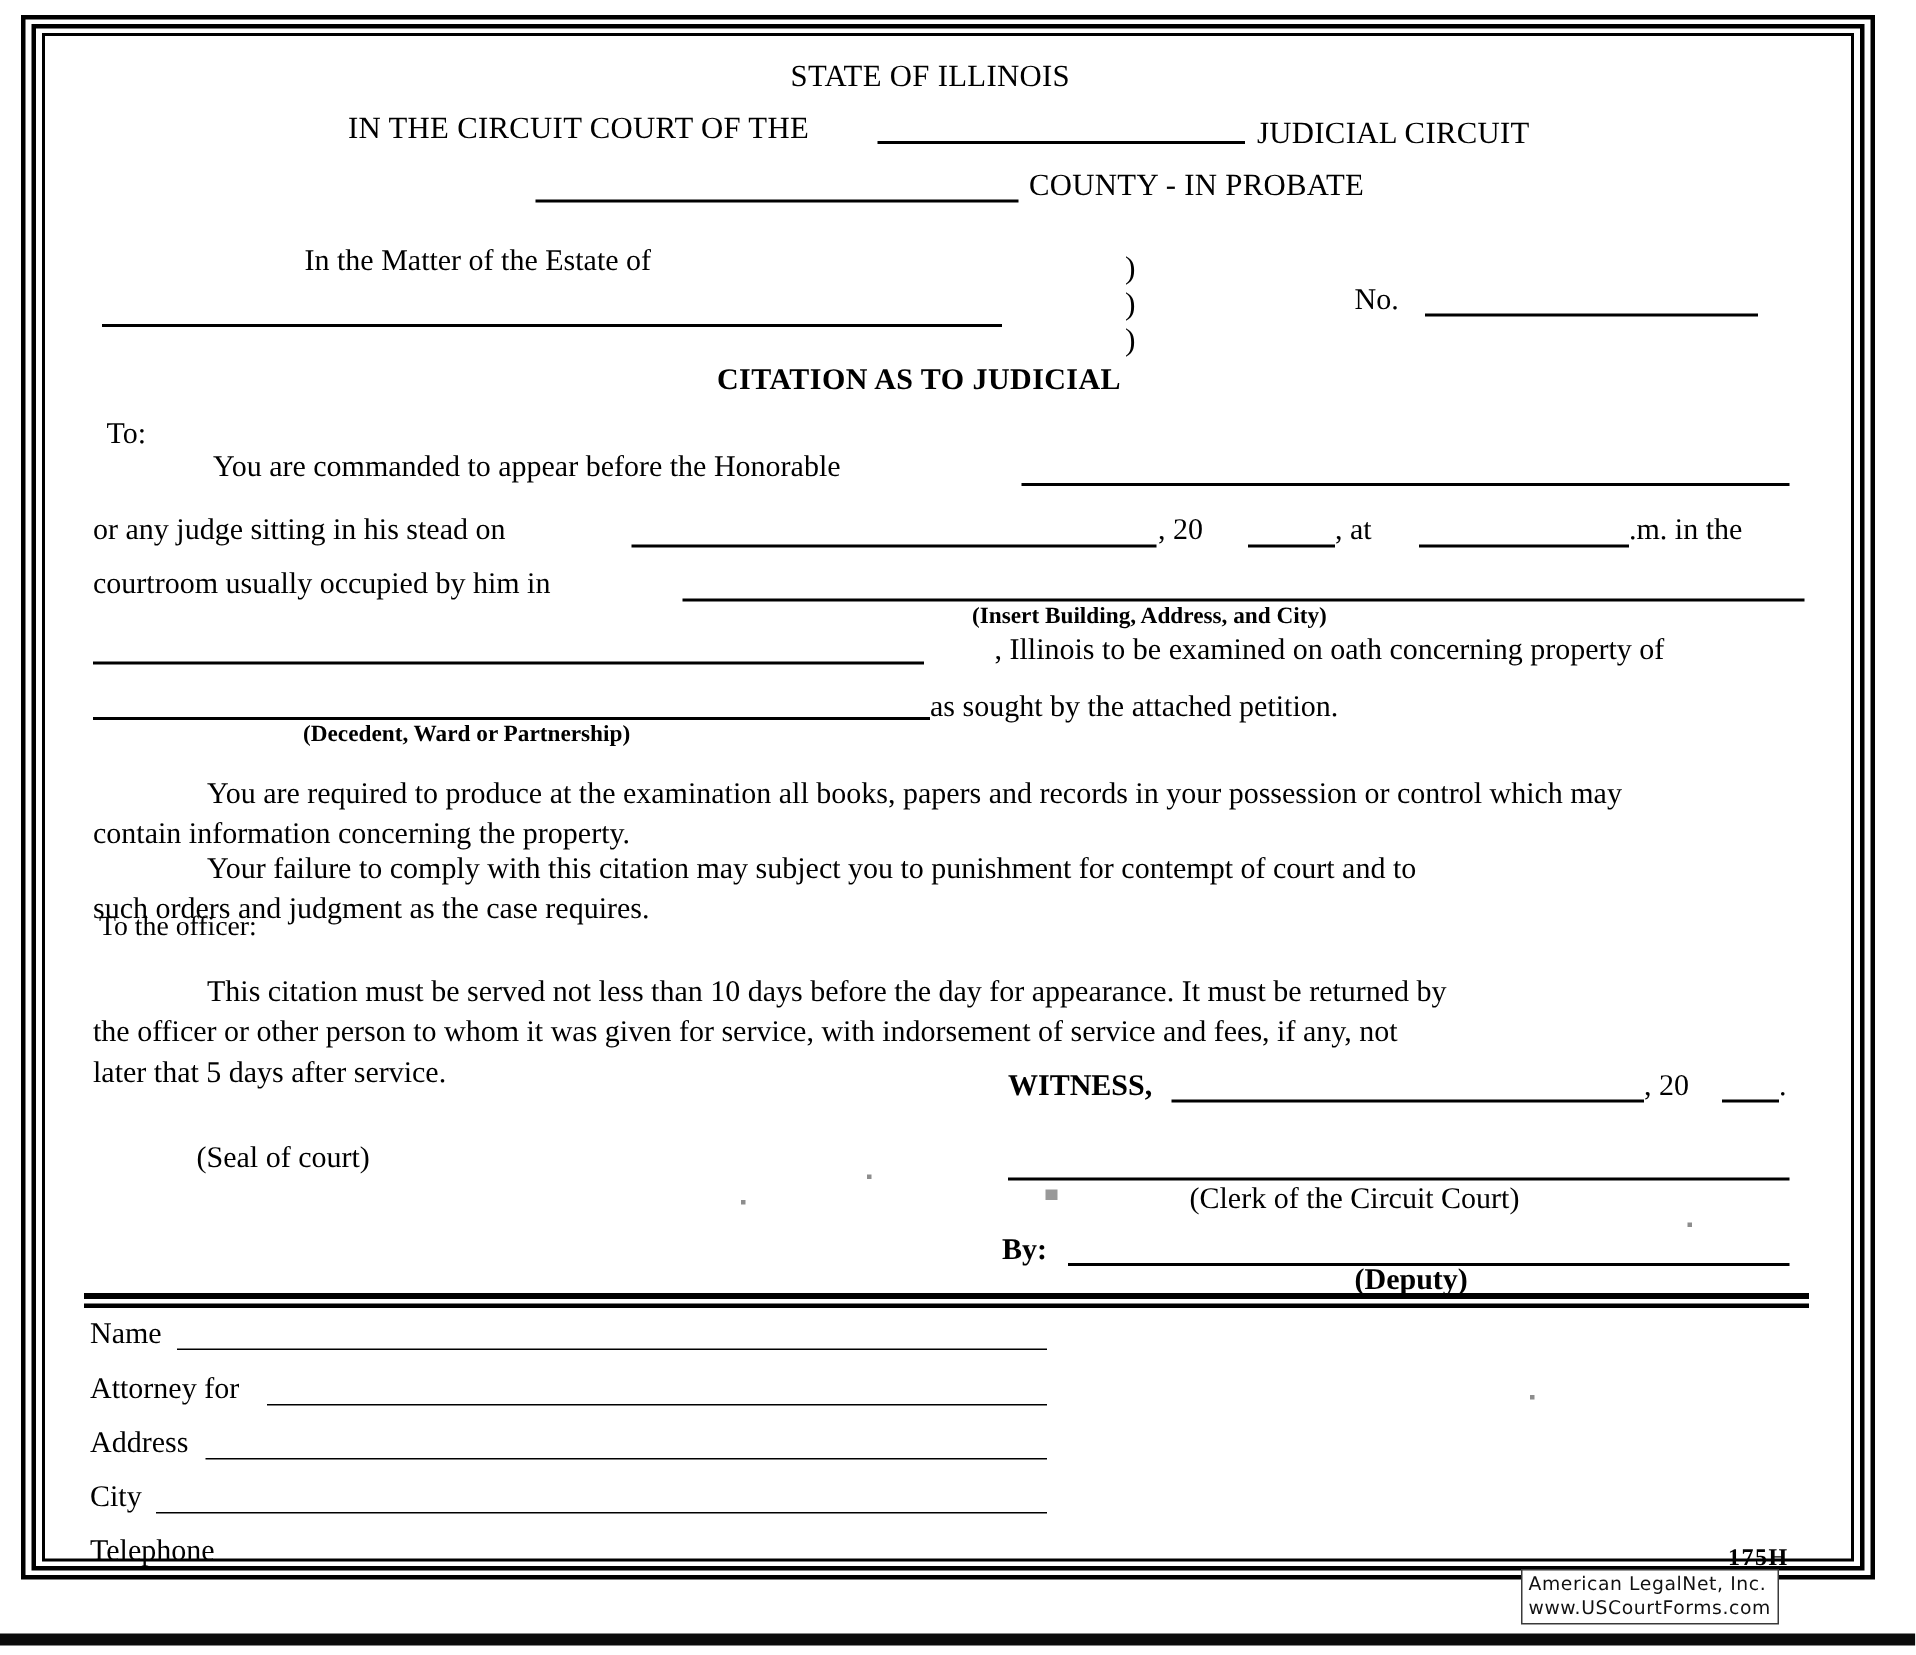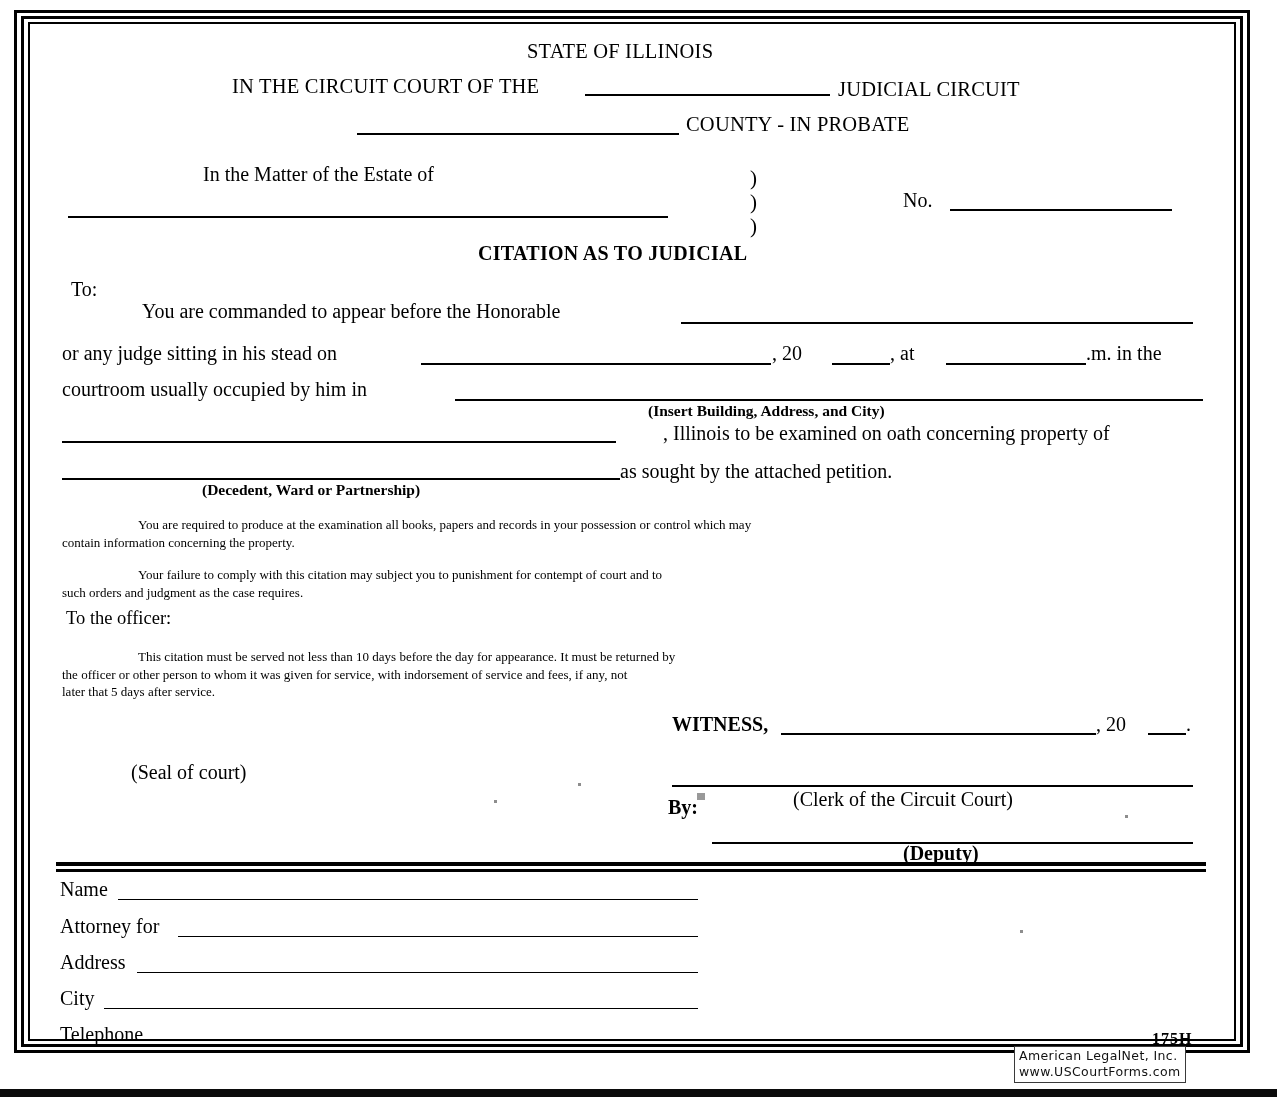--- a/index.html
+++ b/index.html
@@ -87,21 +87,21 @@
     position: absolute;
     left: 56px;
     width: 1150px;
     height: 0;
     border-bottom: 3px solid #000;
   }
 
   
   .para {
     position: absolute;
-    font-size: 13px;
+    font-size: 20px;
     line-height: 1.36;
     white-space: pre-line;
     font-family: Liberation Serif, serif;
   }
 
   
   .stamp {
     position: absolute;
     border: 1.5px solid #3a3a3a;
     background: #fff;
@@ -206,21 +206,21 @@
   <div class="rule" style="left:781px; top:733px; width:315px;"></div>
   <div class="t sz-body" style="left:1096px; top:714px;">, 20</div>
   <div class="rule" style="left:1148px; top:733px; width:38px;"></div>
   <div class="t sz-body" style="left:1186px; top:714px;">.</div>
 
   <div class="t sz-body" style="left:131px; top:762px;">(Seal of court)</div>
 
   <div class="rule" style="left:672px; top:785px; width:521px;"></div>
   <div class="t sz-body" style="left:793px; top:789px;">(Clerk of the Circuit Court)</div>
 
-  <div class="t sz-body bold" style="left:668px; top:797px;text-align:center;">By:</div>
+  <div class="t sz-body bold" style="left:668px; top:823px;text-align:center;">By:</div>
   <div class="rule" style="left:712px; top:842px; width:481px;"></div>
   <div class="t sz-body bold" style="left:903px; top:843px;">(Deputy)</div>
 
   <div class="divider" style="top:862px;"></div>
   <div class="divider2" style="top:869px;"></div>
 
   <div class="t sz-body" style="left:60px; top:879px;">Name</div>
   <div class="rule rule-thin" style="left:118px; top:899px; width:580px;"></div>
 
   <div class="t sz-body" style="left:60px; top:916px;">Attorney for</div>

